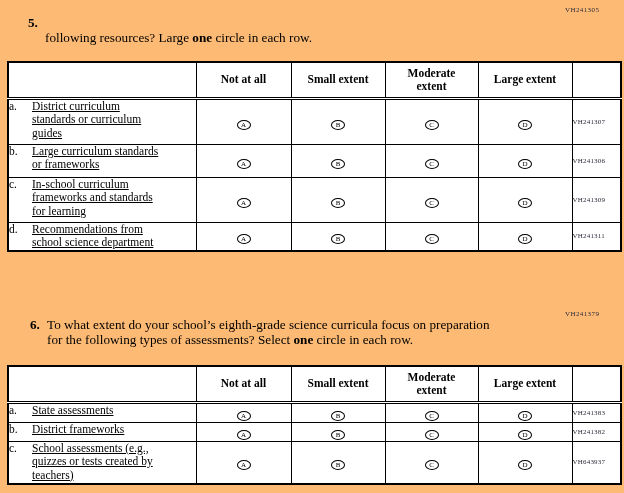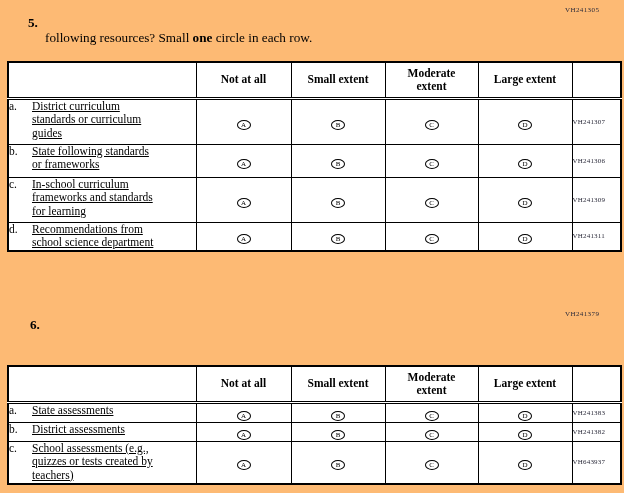--- a/index.html
+++ b/index.html
@@ -45,21 +45,21 @@
 </style>
 </head>
 <body>
 
 <div class="page">
 
   <div class="vh-code" style="left:565px; top:6px;">VH241305</div>
 
   <div class="question" style="left:28px; top:15px; width:540px;">
     <span class="qnum">5.</span>
-    <span class="qtext"><br><span>following resources? Small </span><b>one</b><span> circle in each row.</span></span>
+    <span class="qtext"><br><span>following resources? Large </span><b>one</b><span> circle in each row.</span></span>
   </div>
 
   <table class="resp" style="top:61px;">
     <colgroup>
       <col style="width:188px">
         <col style="width:95px">
         <col style="width:94px">
       <col style="width:93px">
         <col style="width:94px">
         <col style="width:49px">
@@ -87,21 +87,21 @@
         <td class="bubble-cell"><span class="bubble">A</span></td>
         <td class="bubble-cell"><span class="bubble">B</span></td>
         <td class="bubble-cell"><span class="bubble">C</span></td>
         <td class="bubble-cell"><span class="bubble">D</span></td>
         <td class="code-cell">VH241307</td>
       </tr>
       <tr style="height:33px">
         <td class="label-cell">
             <div class="label-flex">
           <span class="row-letter">b.</span>
-          <span class="row-label">State following standards
+          <span class="row-label">Large curriculum standards
 or frameworks</span>
             </div>
           </td>
         <td class="bubble-cell"><span class="bubble">A</span></td>
         <td class="bubble-cell"><span class="bubble">B</span></td>
         <td class="bubble-cell"><span class="bubble">C</span></td>
         <td class="bubble-cell"><span class="bubble">D</span></td>
         <td class="code-cell">VH241306</td>
       </tr>
       <tr style="height:45px">
@@ -133,20 +133,21 @@
         <td class="bubble-cell"><span class="bubble">D</span></td>
         <td class="code-cell">VH241311</td>
       </tr>
     </tbody>
   </table>
 
   <div class="vh-code" style="left:565px; top:310px;">VH241379</div>
 
   <div class="question" style="left:30px; top:317px; width:575px;">
     <span class="qnum">6.</span>
+    <span class="qtext"><span>To what extent do your school’s eighth-grade science curricula focus on preparation</span><br><span>for the following types of assessments? Select </span><b>one</b><span> circle in each row.</span></span>
   </div>
 
   <table class="resp" style="top:365px;">
     <colgroup>
       <col style="width:188px">
         <col style="width:95px">
         <col style="width:94px">
       <col style="width:93px">
         <col style="width:94px">
         <col style="width:49px">
@@ -172,21 +173,21 @@
         <td class="bubble-cell"><span class="bubble">A</span></td>
         <td class="bubble-cell"><span class="bubble">B</span></td>
         <td class="bubble-cell"><span class="bubble">C</span></td>
         <td class="bubble-cell"><span class="bubble">D</span></td>
         <td class="code-cell">VH241383</td>
       </tr>
       <tr style="height:17px">
         <td class="label-cell">
             <div class="label-flex">
           <span class="row-letter">b.</span>
-          <span class="row-label">District assessments</span>
+          <span class="row-label">District frameworks</span>
             </div>
           </td>
         <td class="bubble-cell"><span class="bubble">A</span></td>
         <td class="bubble-cell"><span class="bubble">B</span></td>
         <td class="bubble-cell"><span class="bubble">C</span></td>
         <td class="bubble-cell"><span class="bubble">D</span></td>
         <td class="code-cell">VH241382</td>
       </tr>
       <tr style="height:43px">
         <td class="label-cell">

